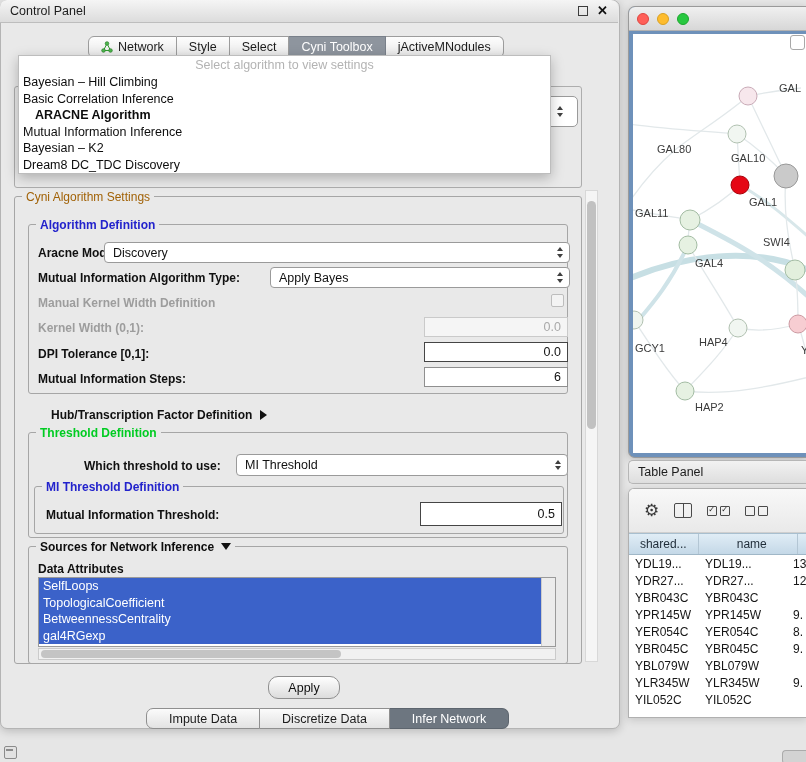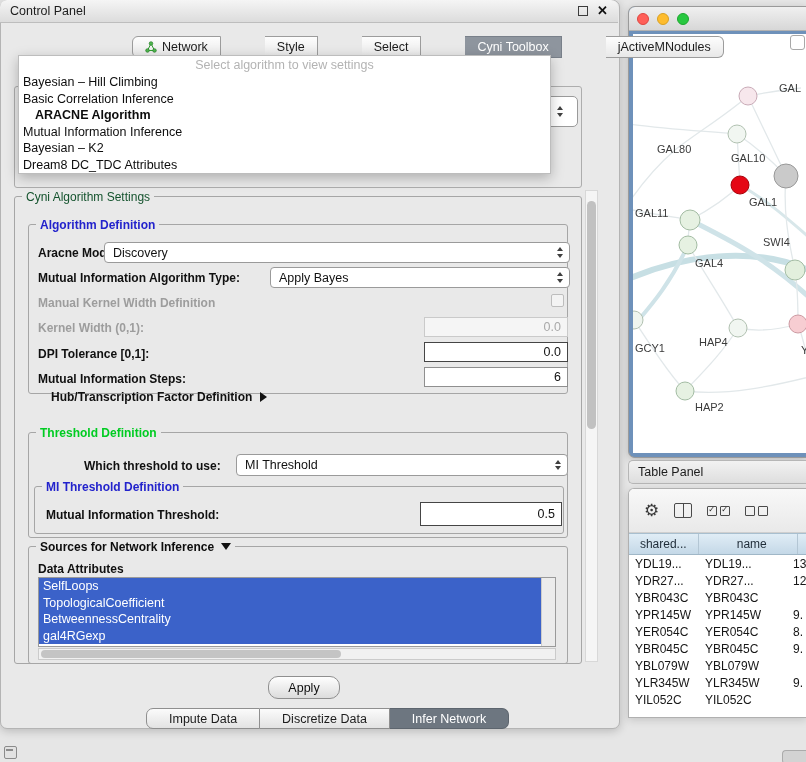--- a/index.html
+++ b/index.html
@@ -13,21 +13,21 @@
   .cp-titlebar{left:0;top:6;width:618px;height:23px;background:linear-gradient(#f5f5f5,#dcdcdc);
                border-bottom:1px solid #bdbdbd;border-radius:7px 7px 0 0;display:flex;align-items:center;
                padding:0 10px;box-sizing:border-box;font-size:12.5px;color:#1d1d1d;}
   .tb-icons{margin-left:auto;display:flex;align-items:center;gap:9px;}
   .float-icon{width:8px;height:8px;border:1.5px solid #3c3c3c;display:inline-block;}
   .close-icon{font-size:13px;font-weight:bold;color:#111;line-height:12px;cursor:default;}
 
   
   .top-tabs{left:88px;top:36px;height:22px;display:flex;z-index:3;}
   .ttab{display:flex;align-items:center;gap:5px;padding:0 12px;border:1px solid #9c9c9c;border-left:none;
-        background:linear-gradient(#fdfdfd,#e8e8e8);font-size:12.5px;color:#1c1c1c;margin-left:44px;}
+        background:linear-gradient(#fdfdfd,#e8e8e8);font-size:12.5px;color:#1c1c1c;}
   .ttab:first-child{border-left:1px solid #9c9c9c;border-radius:6px 0 0 6px;}
   .ttab:last-child{border-radius:0 6px 6px 0;}
   .ttab.selected{background:#8e959e;border-color:#79808a;color:#fff;justify-content:center;}
 
   
   .dropdown{left:18px;top:55px;width:531px;background:#fff;border:1px solid #bdbdbd;z-index:30;
             box-shadow:0 4px 12px rgba(0,0,0,.25);font-size:12.5px;}
   .dd-prompt{height:18px;line-height:18px;text-align:center;color:#b3b3b3;}
   .dd-item{height:16.5px;line-height:16.5px;padding-left:4px;color:#0d0d0d;}
   .dd-item.bold{font-weight:bold;margin-left:12px;}
@@ -188,25 +188,25 @@
       </span>
   </div>
 
   <div class="abs dropdown">
     <div class="dd-prompt">Select algorithm to view settings</div>
     <div class="dd-item">Bayesian – Hill Climbing</div>
     <div class="dd-item">Basic Correlation Inference</div>
     <div class="dd-item bold">ARACNE Algorithm</div>
     <div class="dd-item">Mutual Information Inference</div>
     <div class="dd-item">Bayesian – K2</div>
-    <div class="dd-item">Dream8 DC_TDC Attributes</div>
+    <div class="dd-item">Dream8 DC_TDC Discovery</div>
   </div>
 
   <div class="abs group g-settings"></div>
-  <span class="gtitle" style="left:22px;top:190px;color:#14532d;">Cyni Algorithm Settings</span>
+  <span class="gtitle" style="left:22px;top:190px;color:#a16207;">Cyni Algorithm Settings</span>
 
   <div class="abs group g-algdef"></div>
   <span class="gtitle blue" style="left:36px;top:218px;">Algorithm Definition</span>
 
   <span class="abs lab" style="left:38px;top:246px;">Aracne Mode:</span>
   <div class="abs combo" style="left:104px;top:242px;width:466px;height:21px;">
     <span>Discovery</span>
     <span class="spin">
         <i class="up"></i>
         <i class="dn"></i>
@@ -233,21 +233,21 @@
   <span class="abs lab" style="left:38px;top:347px;">DPI Tolerance [0,1]:</span>
   <div class="abs field" style="left:424px;top:342px;width:144px;height:20px;">
     <span>0.0</span>
   </div>
 
   <span class="abs lab" style="left:38px;top:372px;">Mutual Information Steps:</span>
   <div class="abs field" style="left:424px;top:367px;width:144px;height:20px;border-color:#8f8f8f;">
     <span>6</span>
   </div>
 
-  <span class="abs lab" style="left:38px;top:390px;padding-left:13px;">
+  <span class="abs lab" style="left:38px;top:408px;padding-left:13px;">
     <span>Hub/Transcription Factor Definition</span><span class="tri-right"></span>
   </span>
 
   <div class="abs group g-threshold"></div>
   <span class="gtitle green" style="left:36px;top:426px;">Threshold Definition</span>
 
   <span class="abs lab" style="left:84px;top:459px;">Which threshold to use:</span>
   <div class="abs combo" style="left:236px;top:454px;width:332px;height:22px;">
     <span>MI Threshold</span>
     <span class="spin">

